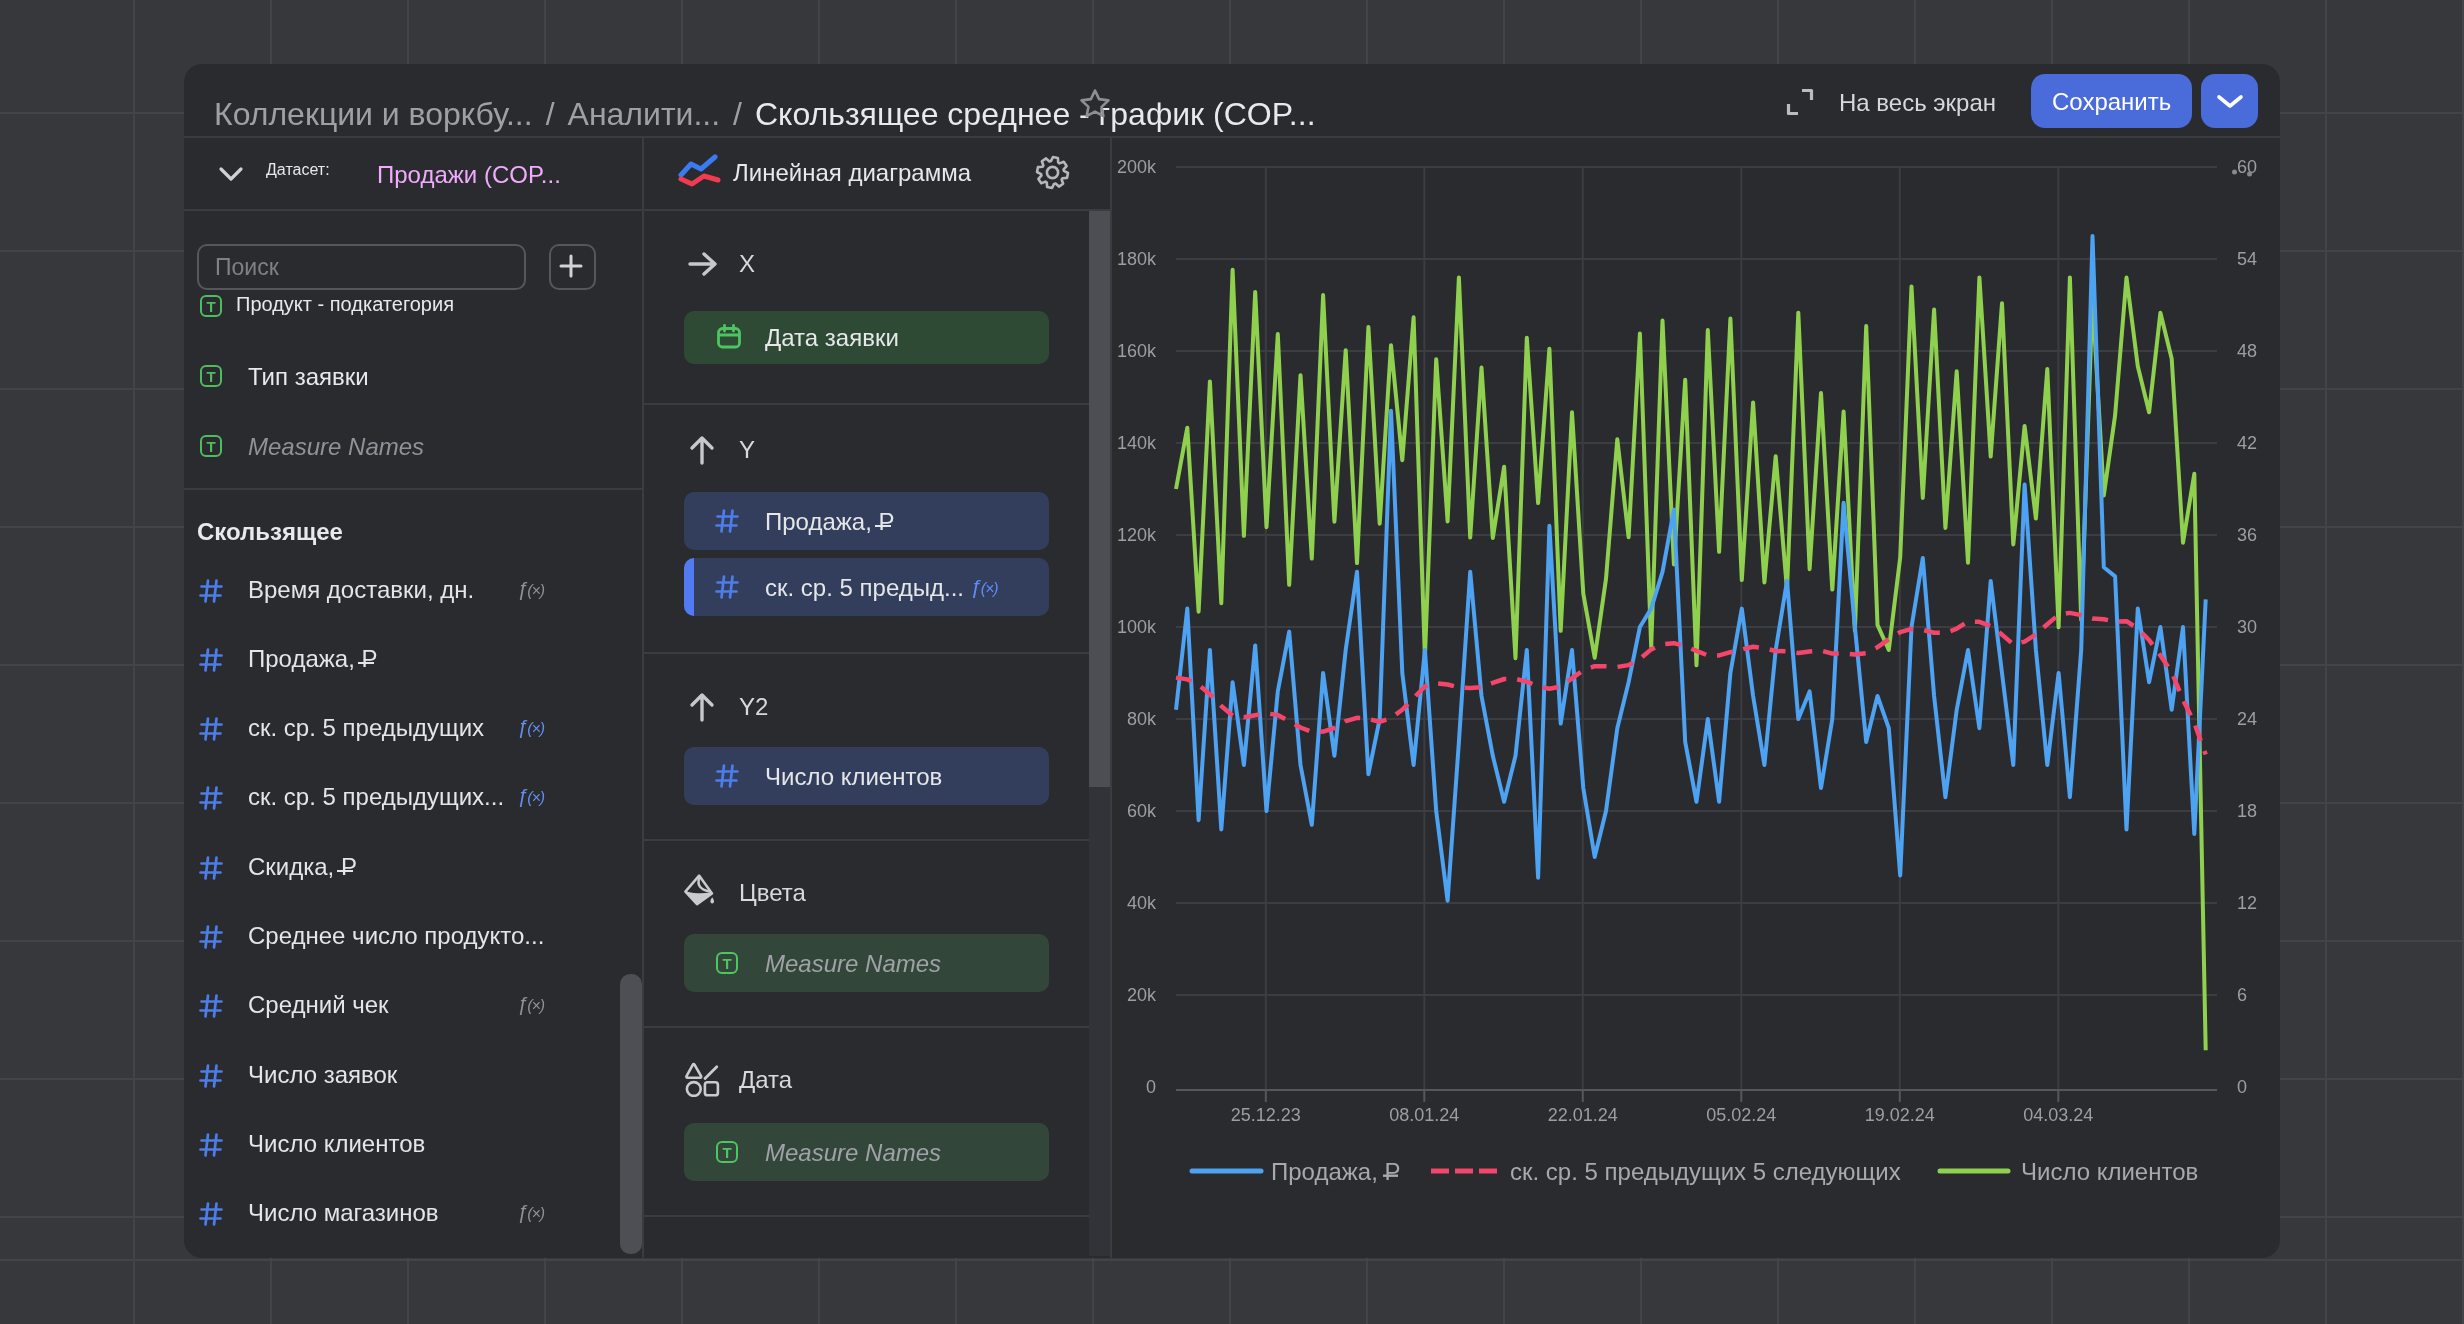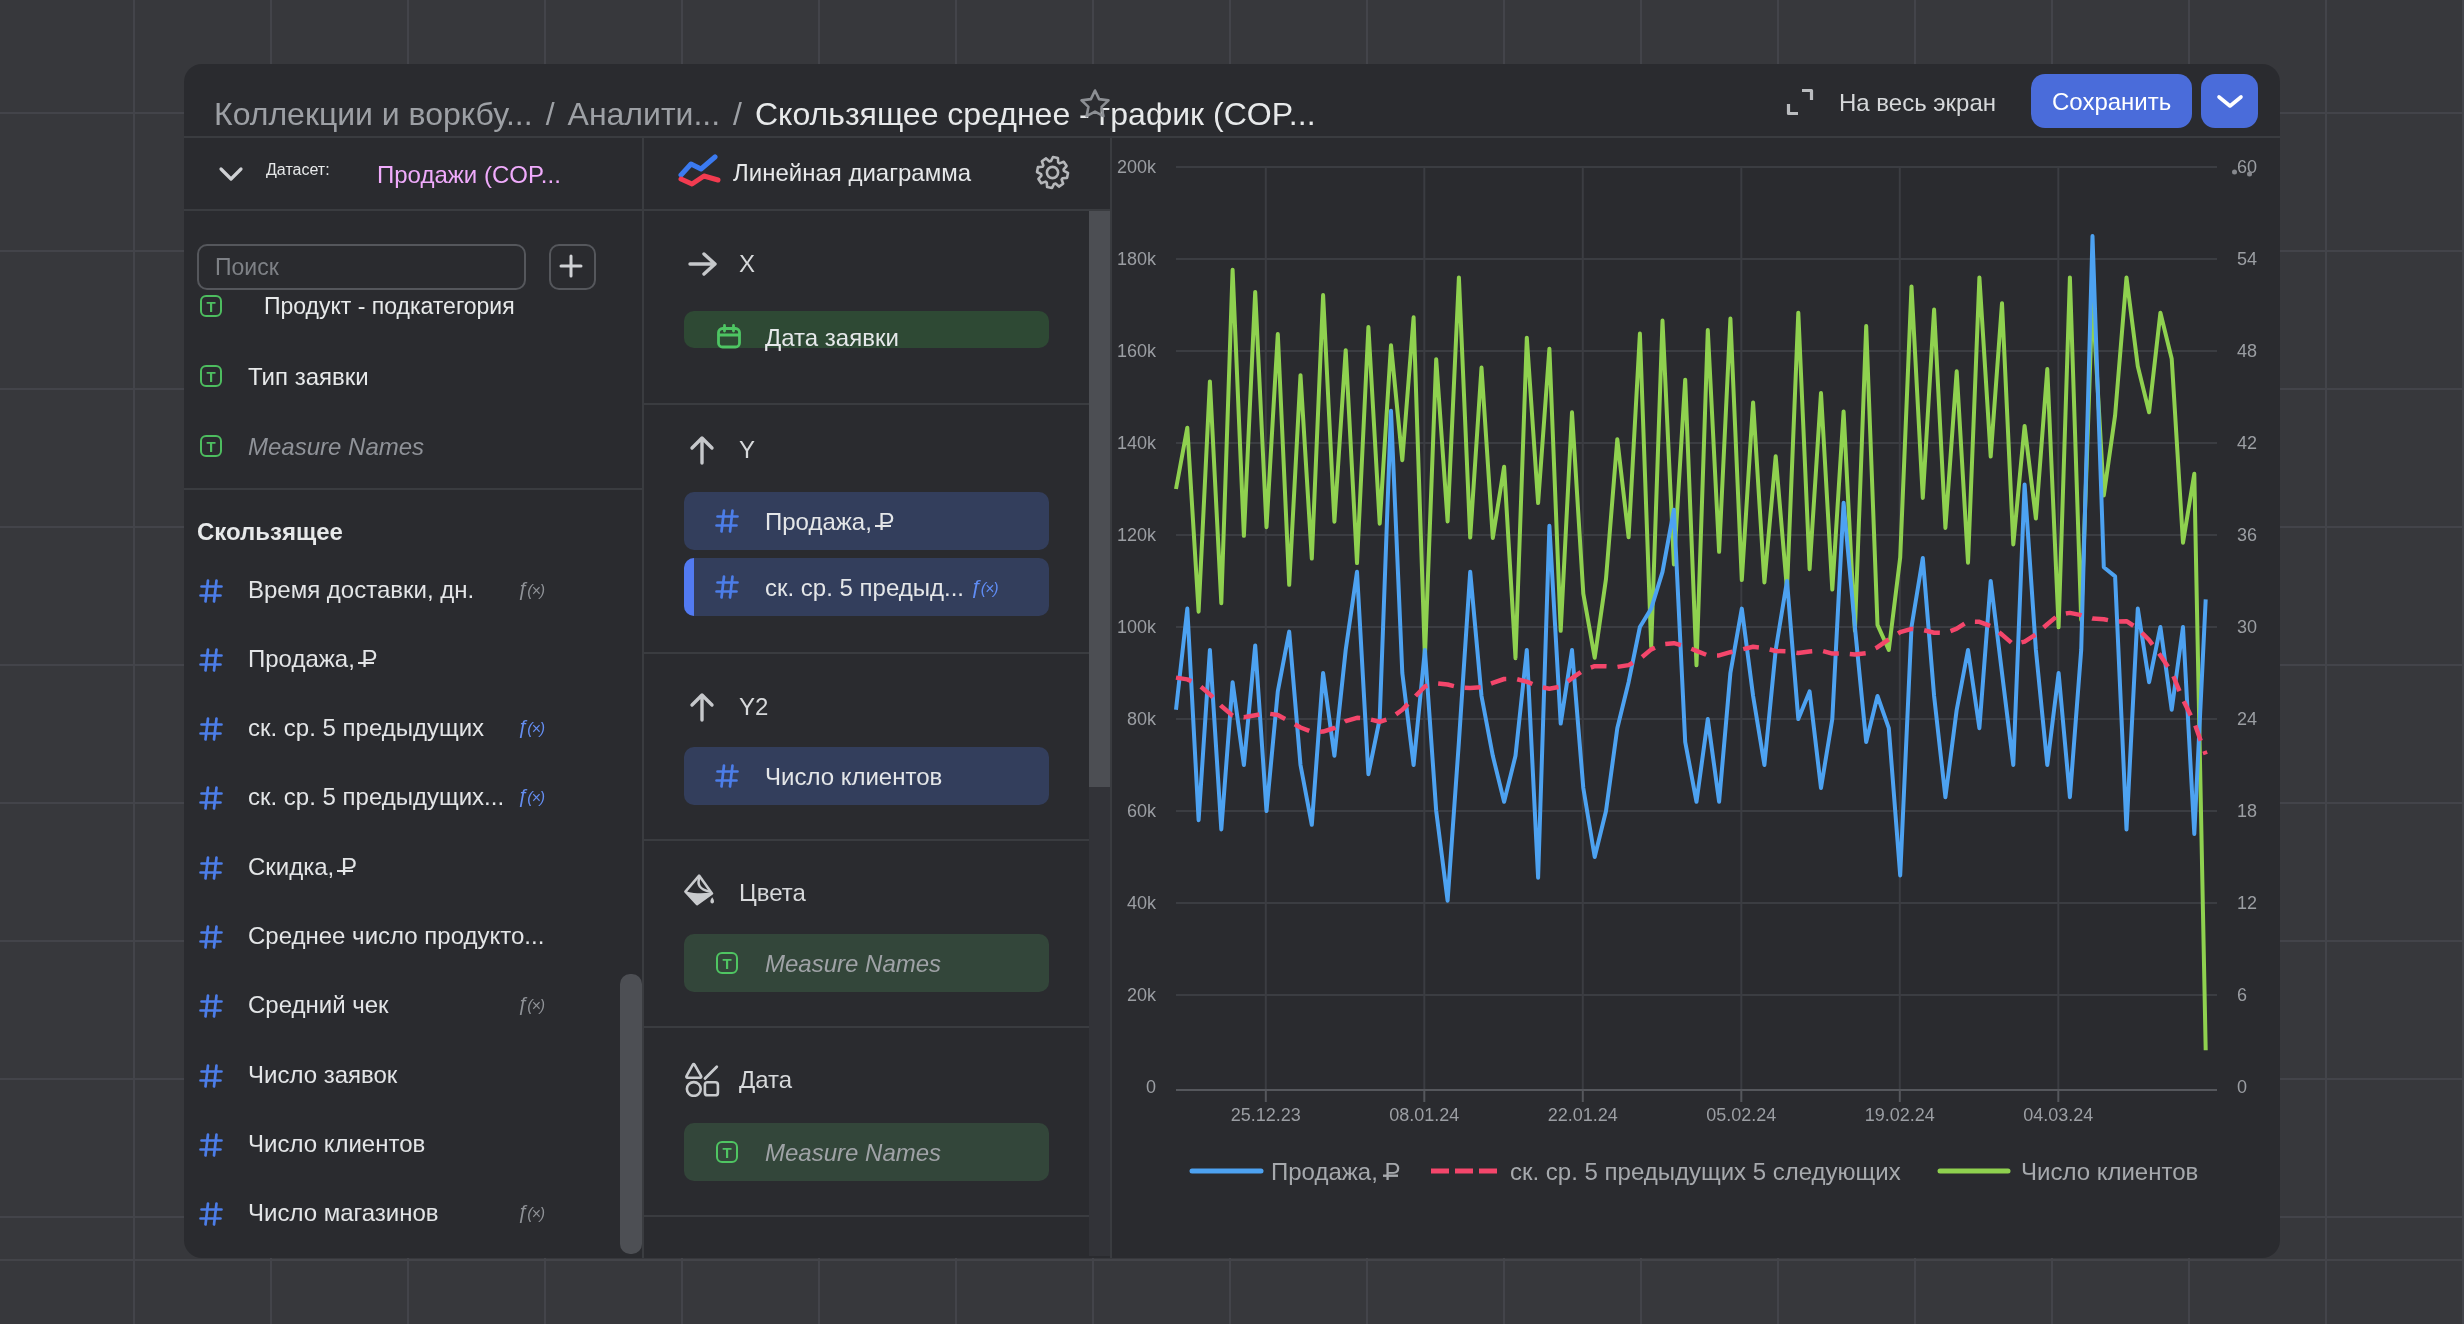--- a/index.html
+++ b/index.html
@@ -55,21 +55,21 @@
 <div class="txt w" style="left:266px;top:161px;font-size:16px">Датасет:</div>
 <div class="txt" style="left:377px;top:161px;font-size:24px;color:#f0abfc">Продажи (COP...</div>
 <div class="hdiv" style="left:184px;top:209px;width:458px"></div>
 <div class="abs" style="left:197px;top:244px;width:325px;height:42px;border:2px solid #55575c;border-radius:10px"></div>
 <div class="txt" style="left:215px;top:254px;font-size:23px;color:#7e8186">Поиск</div>
 <div class="abs" style="left:549px;top:244px;width:43px;height:42px;border:2px solid #55575c;border-radius:10px"></div>
 <svg class="abs" style="left:558px;top:253px" width="26" height="26" viewBox="0 0 26 26">
     <path d="M13 3 V23 M3 13 H23" stroke="#d0d2d5" stroke-width="3" stroke-linecap="round"></path>
   </svg>
 <div class="tico" style="left:200px;top:295px">T</div>
-<div class="txt w" style="left:264px;top:293px;font-size:23px;">Продукт - подкатегория</div>
+<div class="txt w" style="left:236px;top:293px;font-size:20px;">Продукт - подкатегория</div>
 <div class="tico" style="left:200px;top:365px">T</div>
 <div class="txt w" style="left:248px;top:363px;font-size:24px;">Тип заявки</div>
 <div class="tico" style="left:200px;top:435px">T</div>
 <div class="txt g2" style="left:248px;top:433px;font-size:24px;font-style:italic;">Measure Names</div>
 <div class="hdiv" style="left:184px;top:488px;width:458px"></div>
 <div class="txt w" style="left:197px;top:518px;font-size:24px;font-weight:700">Скользящее</div>
 <div class="mrow" style="top:590px">
     <svg class="abs" style="left:0;top:-12px" width="26" height="26" viewBox="0 0 26 26">
       <path d="M10 2.5 L7.5 23.5 M18.5 2.5 L16 23.5 M3.5 8.5 H23.5 M2.5 17.5 H22.5" stroke="#4c7de8" stroke-width="2.7" fill="none" stroke-linecap="round"></path>
     </svg>
@@ -143,21 +143,21 @@
 <div class="txt" style="left:733px;top:159px;font-size:24px;color:#e6e8ea">Линейная диаграмма</div>
 <svg class="abs" style="left:1030px;top:150px" width="44" height="44" viewBox="1029 150 44 44">
     <path d="M15.3 -2.5L15.3 2.5L10.9 3.7L10.3 5.1L12.6 9.0L9.0 12.6L5.1 10.3L3.7 10.9L2.5 15.3L-2.5 15.3L-3.7 10.9L-5.1 10.3L-9.0 12.6L-12.6 9.0L-10.3 5.1L-10.9 3.7L-15.3 2.5L-15.3 -2.5L-10.9 -3.7L-10.3 -5.1L-12.6 -9.0L-9.0 -12.6L-5.1 -10.3L-3.7 -10.9L-2.5 -15.3L2.5 -15.3L3.7 -10.9L5.1 -10.3L9.0 -12.6L12.6 -9.0L10.3 -5.1L10.9 -3.7Z" fill="none" stroke="#b5b7ba" stroke-width="2.6" stroke-linejoin="round" transform="translate(1051.5,172.5) rotate(11)"></path>
     <circle cx="1051.5" cy="172.5" r="5.6" fill="none" stroke="#b5b7ba" stroke-width="2.6"></circle>
   </svg>
 <div class="hdiv" style="left:643px;top:209px;width:467px"></div>
 <svg class="abs" style="left:687px;top:250px" width="32" height="28" viewBox="0 0 32 28">
     <path d="M3 14 H27 M17 4 L28 14 L17 24" fill="none" stroke="#c6c8cb" stroke-width="3.4" stroke-linecap="round" stroke-linejoin="round"></path>
   </svg>
 <div class="sectxt" style="top:250px">X</div>
-<div class="pill greenpill" style="top:311px;height:37px">
+<div class="pill greenpill" style="top:311px;height:53px">
 <svg class="picon" style="top:12px" width="28" height="28" viewBox="0 0 28 28">
 <rect x="3.5" y="5.5" width="21" height="18.5" rx="4" fill="none" stroke="#4ec563" stroke-width="2.8"></rect>
 <path d="M9.5 2.5 V8 M18.5 2.5 V8 M4 12 H24" stroke="#4ec563" stroke-width="2.8" fill="none" stroke-linecap="round"></path>
     </svg>
 <span class="ptxt" style="top:13px;color:#e6e8ea">Дата заявки</span>
   </div>
 <div class="hdiv" style="left:643px;top:403px;width:446px"></div>
 <svg class="abs" style="left:689px;top:435px" width="26" height="32" viewBox="0 0 26 32">
     <path d="M13 28 V4 M3 13 L13 3 L23 13" fill="none" stroke="#c6c8cb" stroke-width="3.4" stroke-linecap="round" stroke-linejoin="round"></path>
   </svg>

